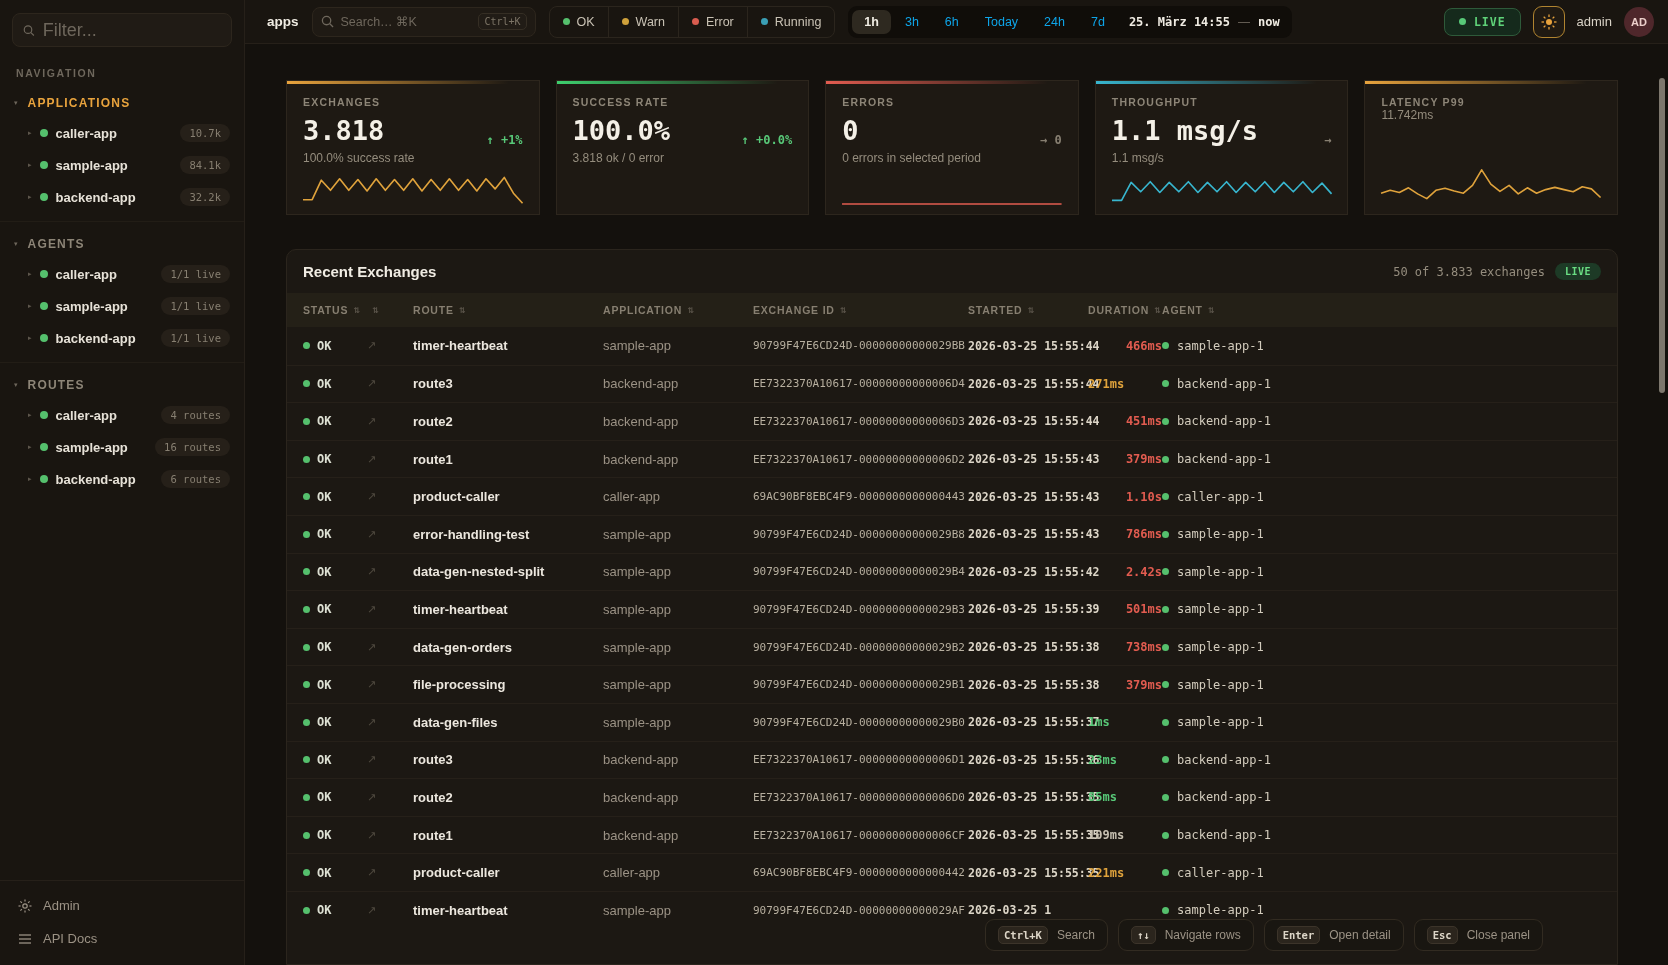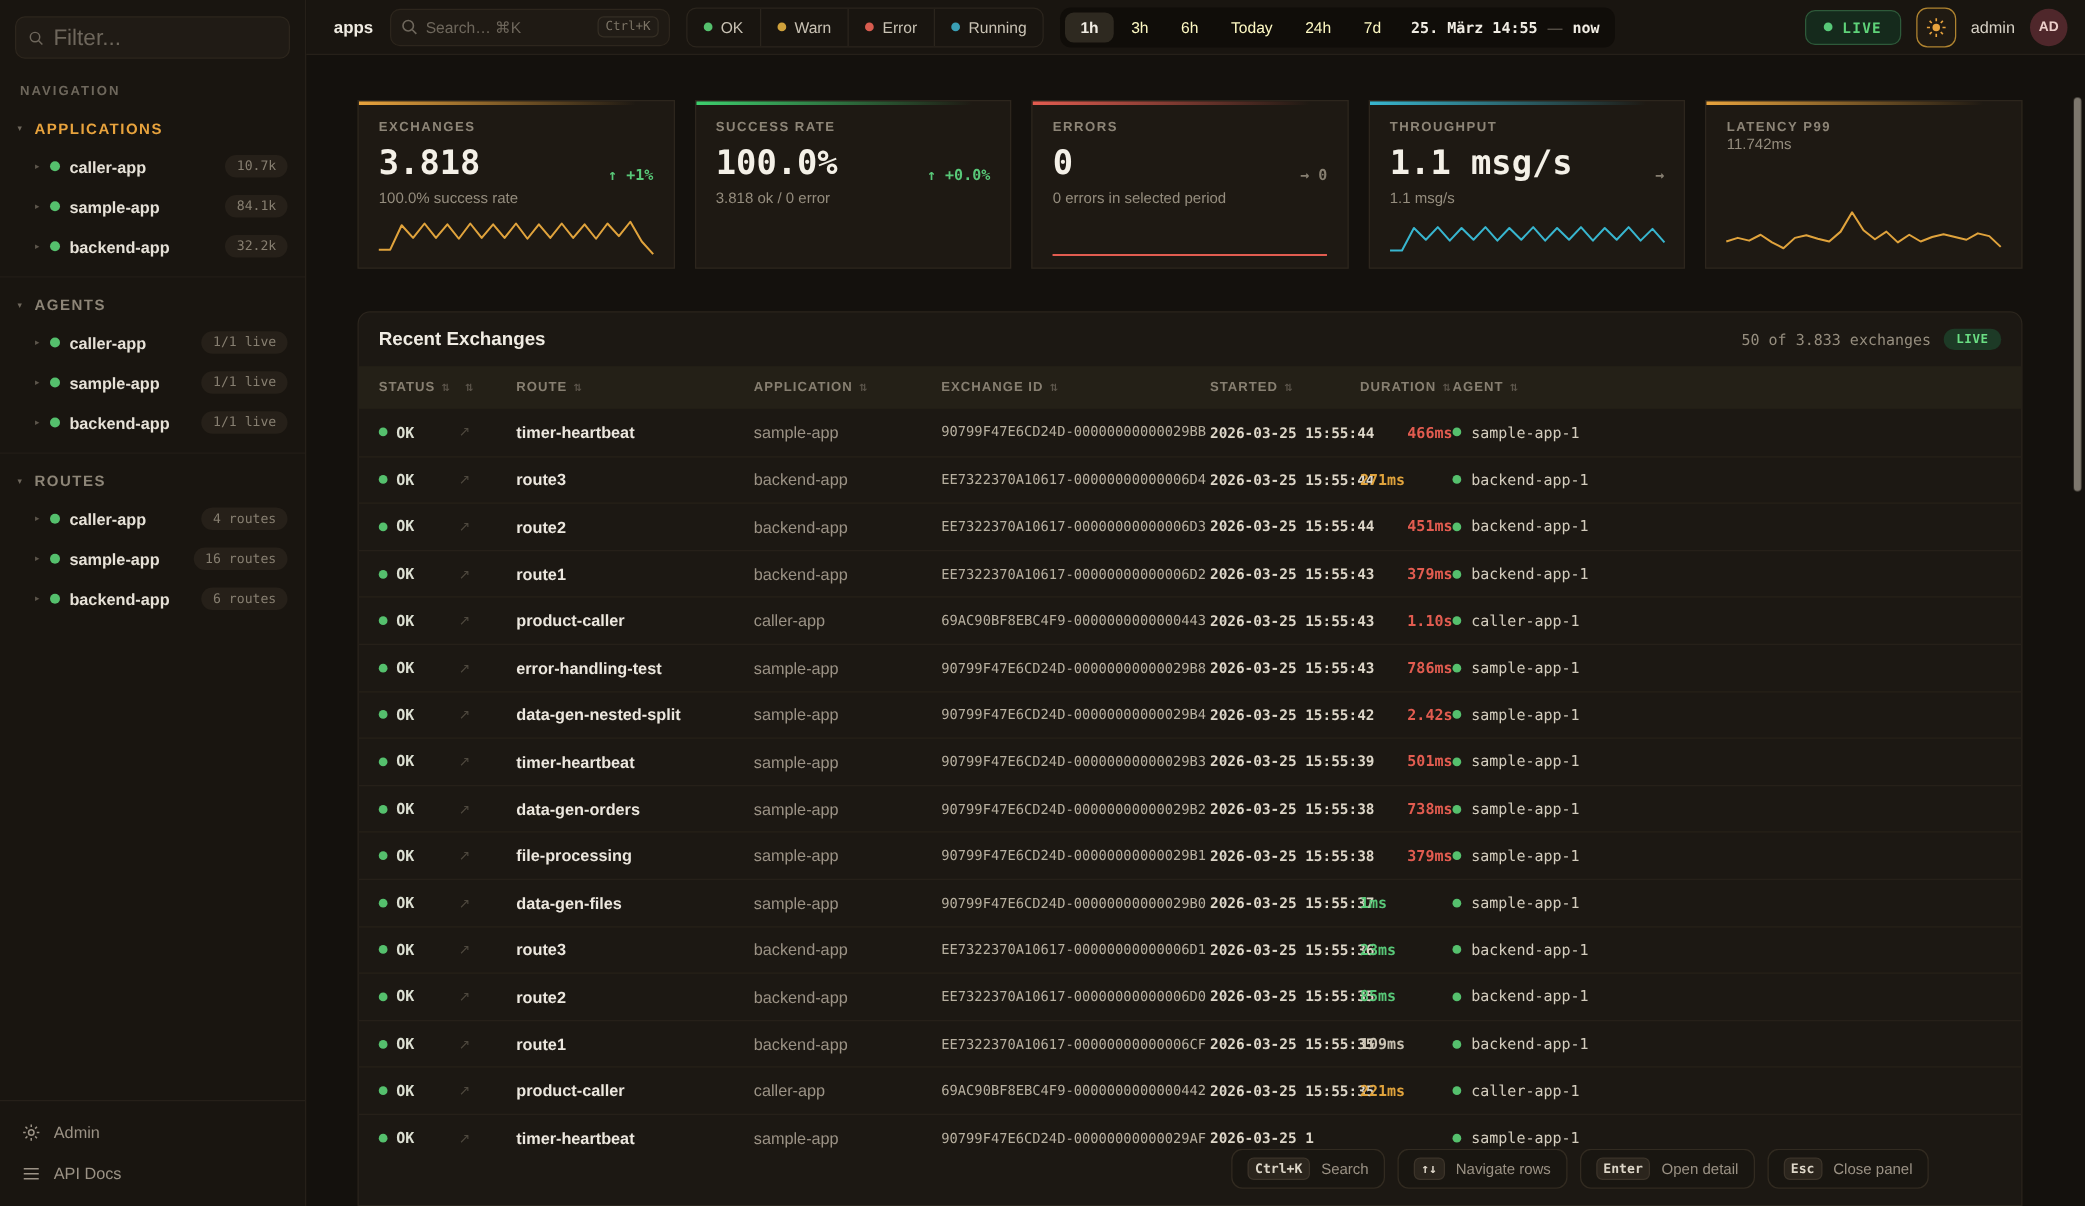--- a/index.html
+++ b/index.html
@@ -51,21 +51,21 @@
   .kbd { font-family:"DejaVu Sans Mono",monospace; font-size:10px; color:#7c7466;
     border:1px solid #352e24; border-radius:5px; padding:2px 5px; background:#211c16; }
   .status-filters { display:flex; align-items:center; border:1px solid #2b251d; border-radius:8px;
     height:32px; overflow:hidden; }
   .sf-item { display:flex; align-items:center; gap:7px; padding:0 13px; height:100%;
     font-size:12.5px; color:#c9c2b4; cursor:pointer; }
   .sf-item + .sf-item { border-left:1px solid #2b251d; }
   .sf-dot { width:7px; height:7px; border-radius:50%; }
   .time-wrap { display:flex; align-items:center; background:#100d09; border-radius:9px;
     padding:4px 12px 4px 4px; gap:2px; }
-  .tr-btn { font-size:12.5px; color:#fef9c3; padding:5px 12px; border-radius:7px; cursor:pointer; }
+  .tr-btn { font-size:12.5px; color:#0ea5e9; padding:5px 12px; border-radius:7px; cursor:pointer; }
   .tr-btn.active { background:#2e2920; color:#f0ece3; font-weight:bold; }
   .date-range { display:flex; align-items:center; gap:8px; margin-left:10px; }
   .date-txt { font-family:"DejaVu Sans Mono",monospace; font-size:12px; font-weight:bold; color:#f0ece3; }
   .date-sep { color:#6e675c; font-size:12px; }
   .tb-right { margin-left:auto; display:flex; align-items:center; gap:12px; }
   .live-btn { display:flex; align-items:center; gap:8px; background:#152a1c; border:1px solid #2e5a3a;
     border-radius:8px; padding:6px 14px; cursor:pointer; }
   .live-btn span.txt { font-family:"DejaVu Sans Mono",monospace; font-size:11.5px; font-weight:bold;
     letter-spacing:1px; color:#5fd379; }
   .live-dot { width:7px; height:7px; border-radius:50%; background:#58c878; }

